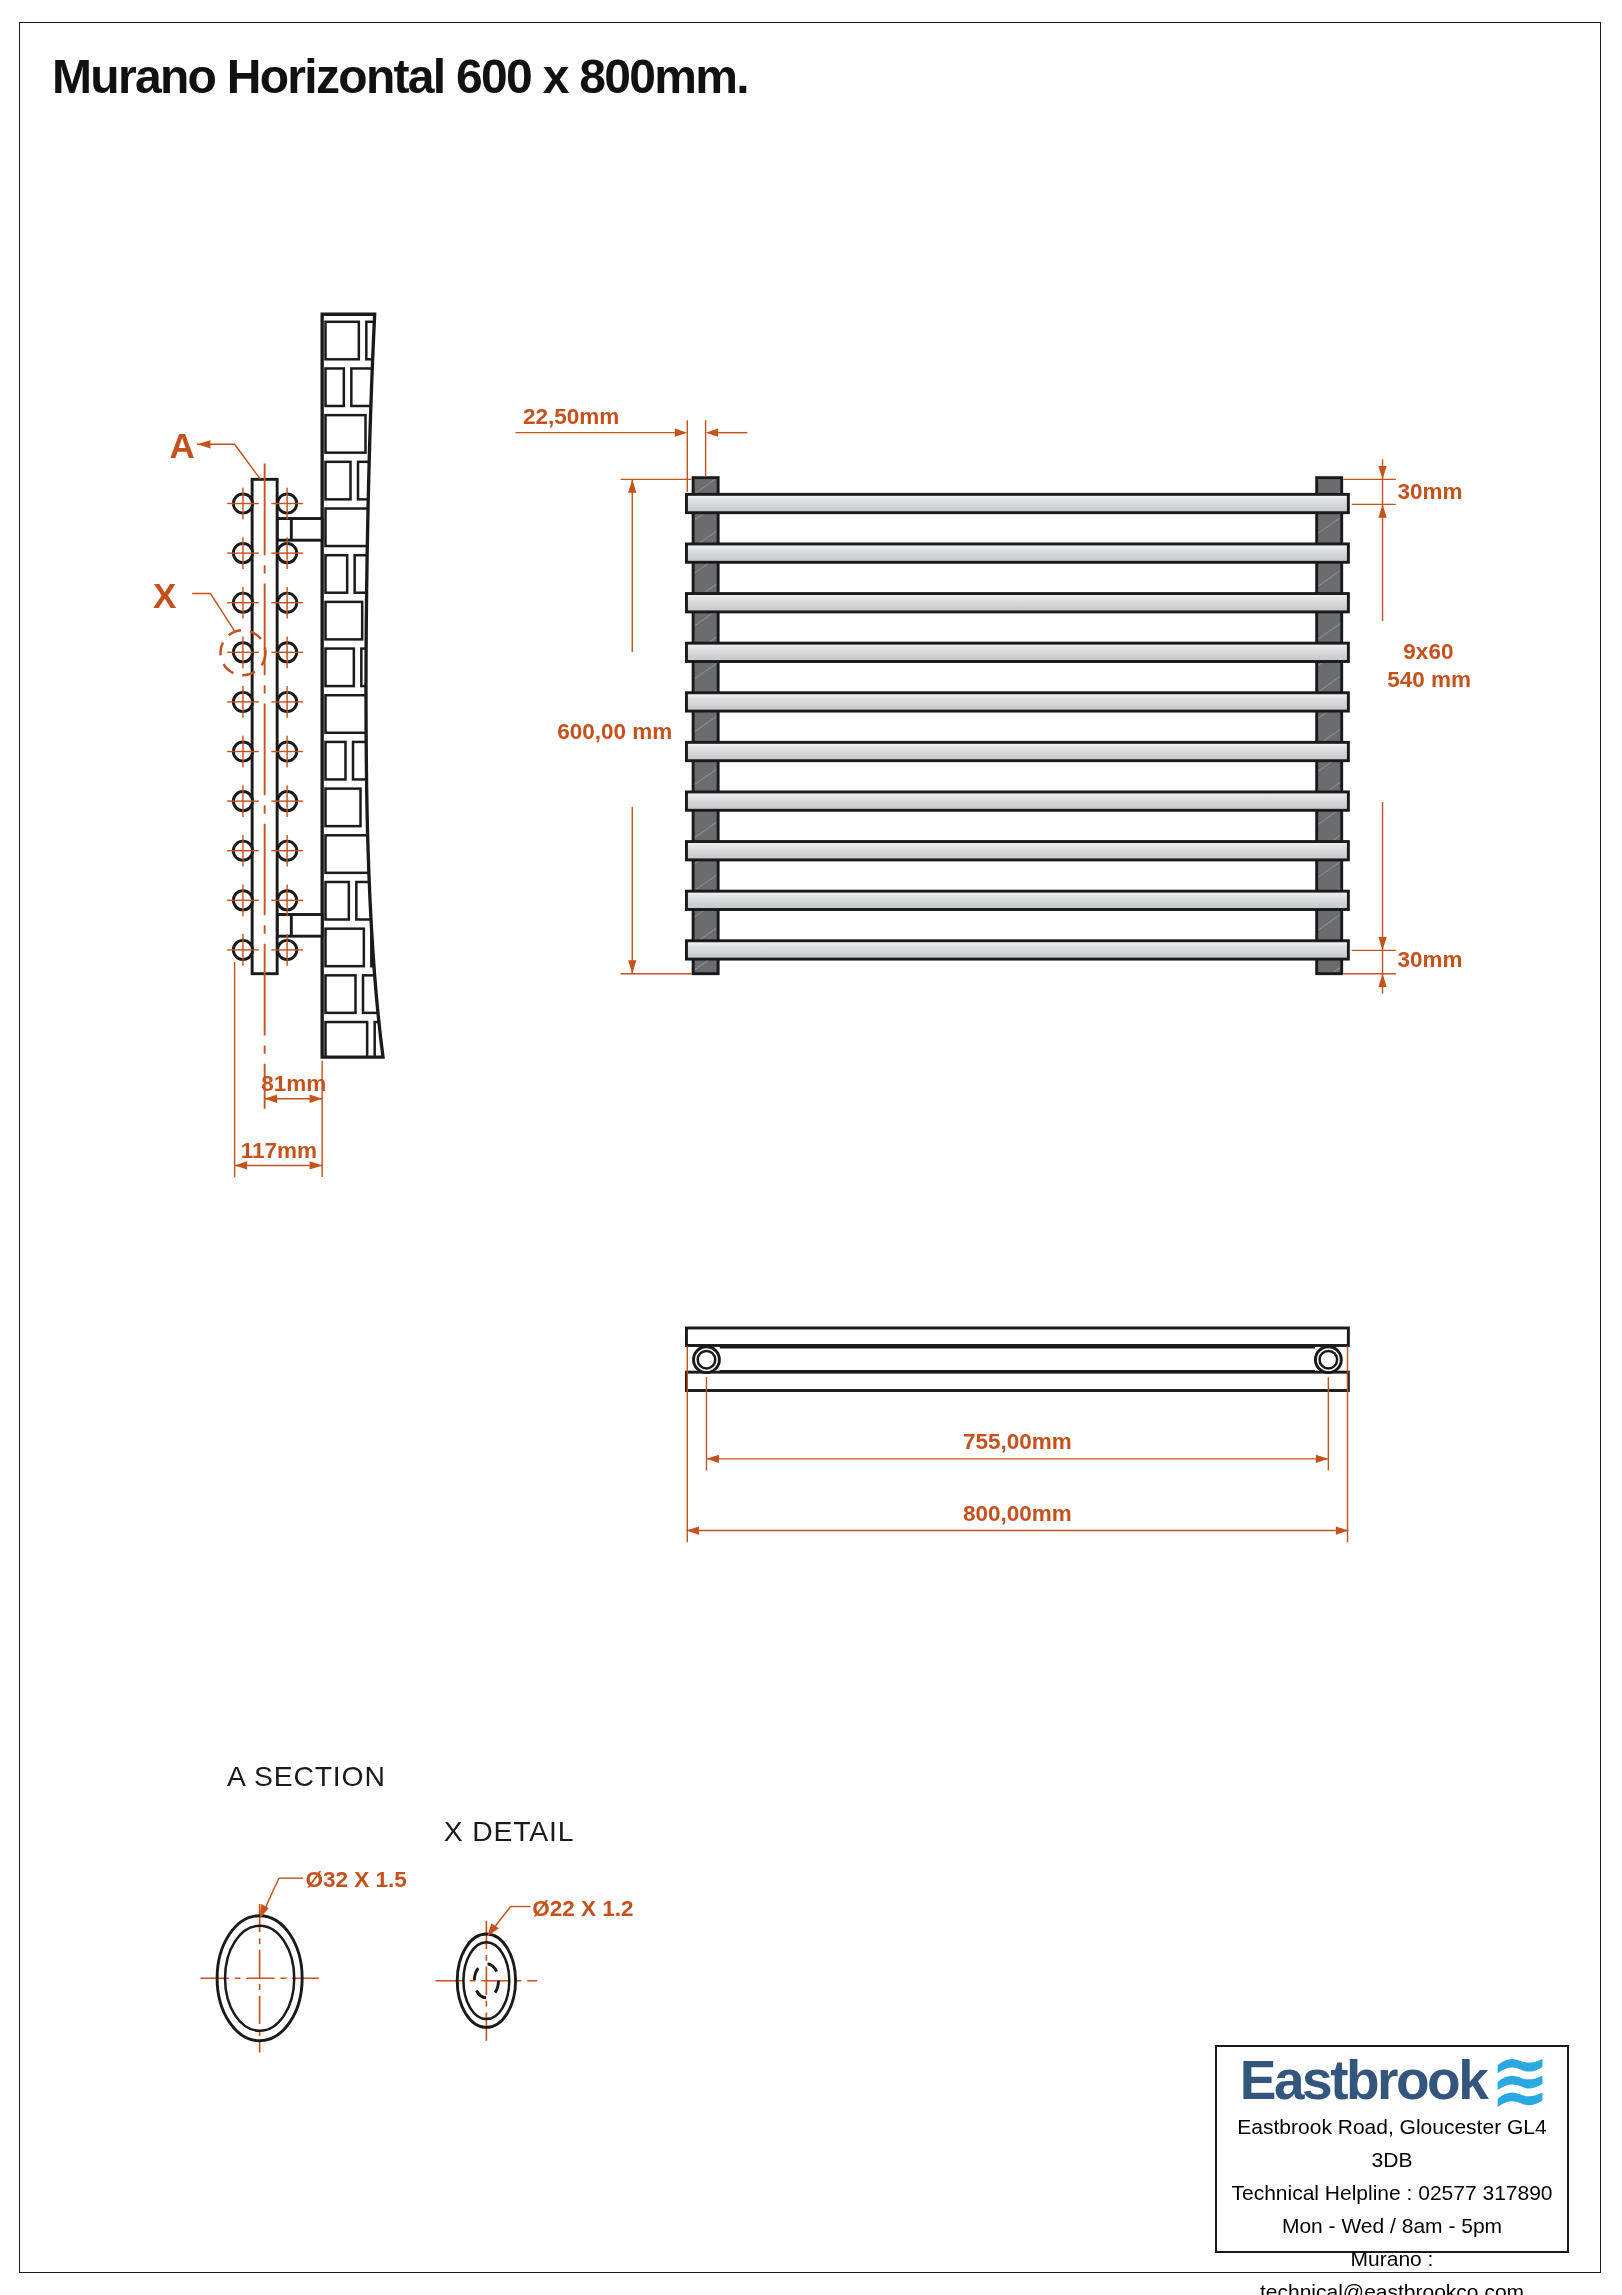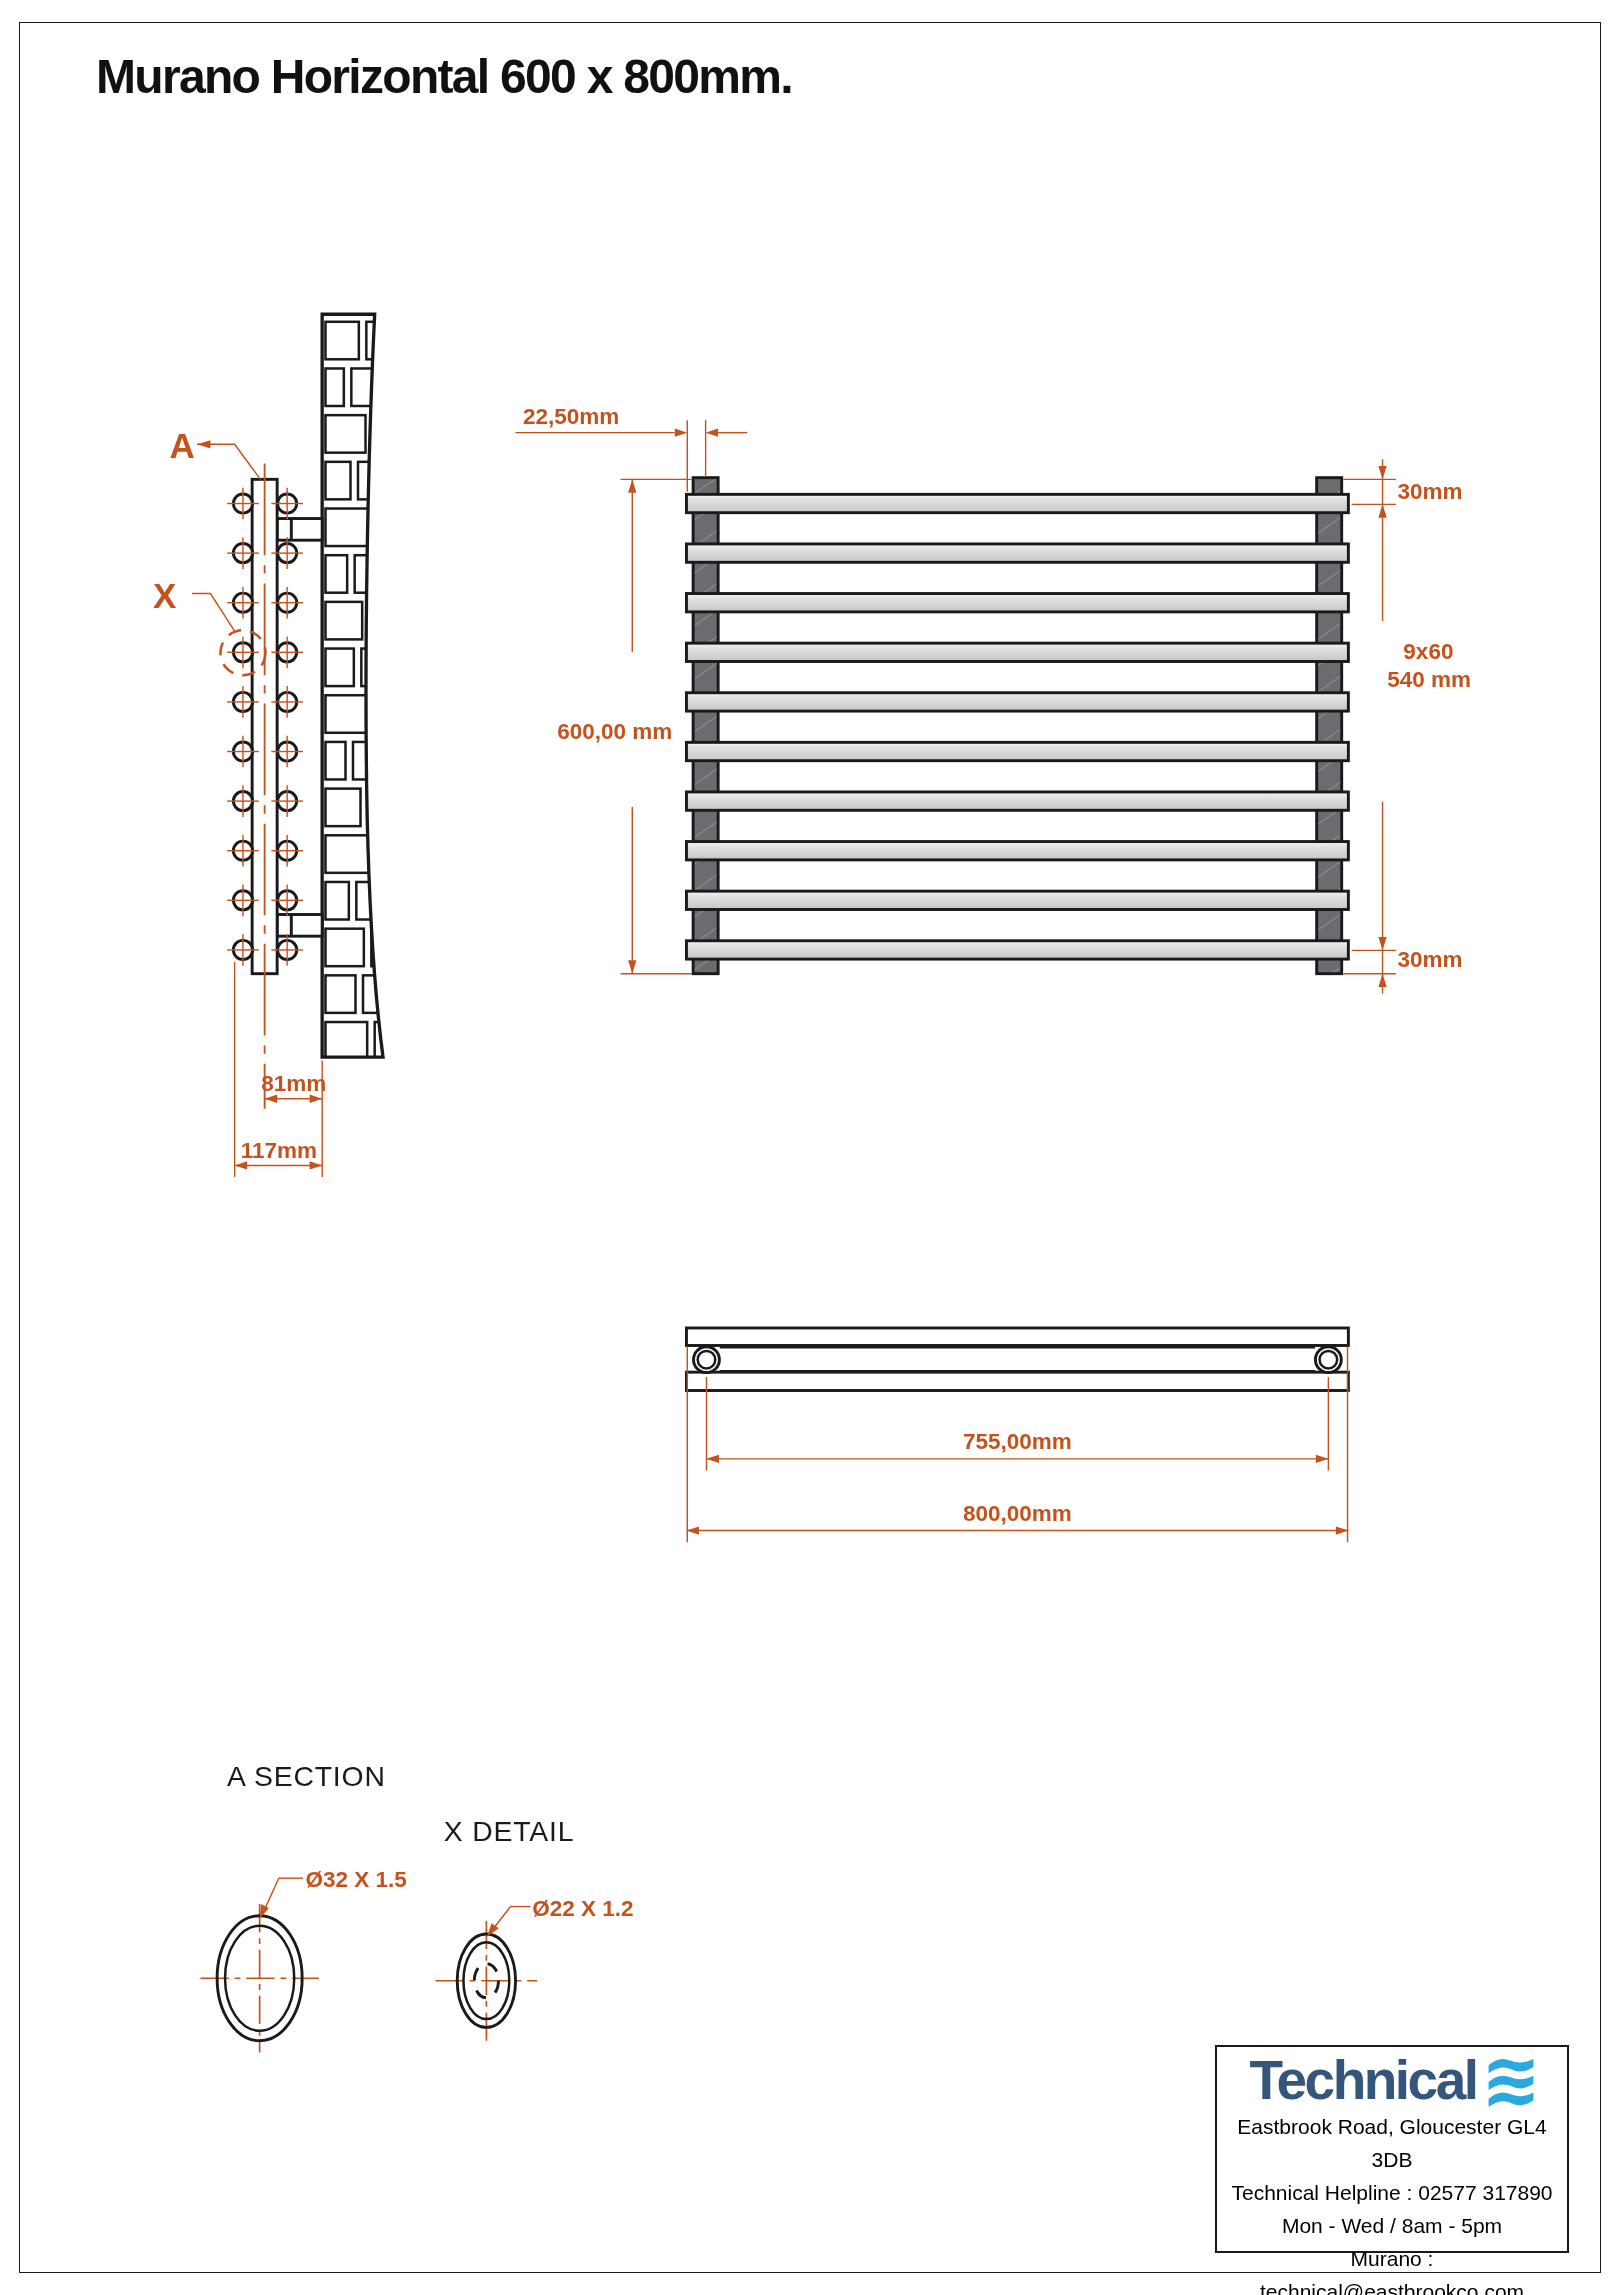--- a/index.html
+++ b/index.html
@@ -1,19 +1,19 @@
 <!DOCTYPE html>
 <html style="font-size:13.3px"><head>
 <meta charset="utf-8">
 <style>
   html,body{margin:0;padding:0;background:#fff;}
   #page{position:relative;width:1623px;height:2295px;background:#fff;overflow:hidden;
         font-family:"Liberation Sans",sans-serif;}
   #frame{position:absolute;left:19px;top:22px;width:1580px;height:2249px;border:1.7px solid #1a1a1a;}
-  #titleblock{position:absolute;left:52px;top:52px;color:#111;margin-left:44px;}
+  #titleblock{position:absolute;left:52px;top:52px;color:#111;}
   #titleblock h1{margin:0;font-size:48px;font-weight:bold;letter-spacing:-1.7px;line-height:1.05;}
   #titleblock h2{margin:0;font-size:33px;font-weight:bold;letter-spacing:-0.8px;line-height:1.05;}
   svg#drawing{position:absolute;left:0;top:0;}
   .blk{fill:#fff;stroke:#1a1a1a;stroke-width:3.5;}
   .blkline{fill:none;stroke:#1a1a1a;stroke-width:3.5;}
   .thin{fill:none;stroke:#1a1a1a;stroke-width:3;}
   .brick{fill:none;stroke:#1a1a1a;stroke-width:3;}
   .bar{fill:url(#barGrad);stroke:#1a1a1a;stroke-width:3.5;}
   .coll{fill:url(#hatch);stroke:#1a1a1a;stroke-width:3.5;}
   .dim{fill:none;stroke:#c5521c;stroke-width:1.7;}
@@ -315,21 +315,21 @@
         <line class="dim" x1="636" y1="2287" x2="612" y2="2287"></line>
         <line class="dim" x1="612" y1="2287" x2="587" y2="2319"></line>
         <polygon class="arr" points="584,2323 598,2313 589,2307"></polygon>
         <text class="dimtxt" x="638" y="2298">Ø22 X 1.2</text>
       </g>
     </g>
   </svg>
 
   <div id="footer-box">
     <div id="logo-row">
-      <span id="brand">Technical</span>
+      <span id="brand">Eastbrook</span>
       <svg width="48" height="53" viewBox="0 0 60 66">
         <g fill="#2aa9e0">
           <path d="M2 14 Q16 2 29 8 Q43 14 58 6 L58 16 Q43 26 30 19 Q17 13 2 24 Z"></path>
           <path d="M2 14 Q16 2 29 8 Q43 14 58 6 L58 16 Q43 26 30 19 Q17 13 2 24 Z" transform="translate(0,21)"></path>
           <path d="M2 14 Q16 2 29 8 Q43 14 58 6 L58 16 Q43 26 30 19 Q17 13 2 24 Z" transform="translate(0,42)"></path>
         </g>
       </svg>
     </div>
     <div class="addr">Eastbrook Road, Gloucester GL4 3DB</div>
     <div class="addr">Technical Helpline : 02577 317890</div>

